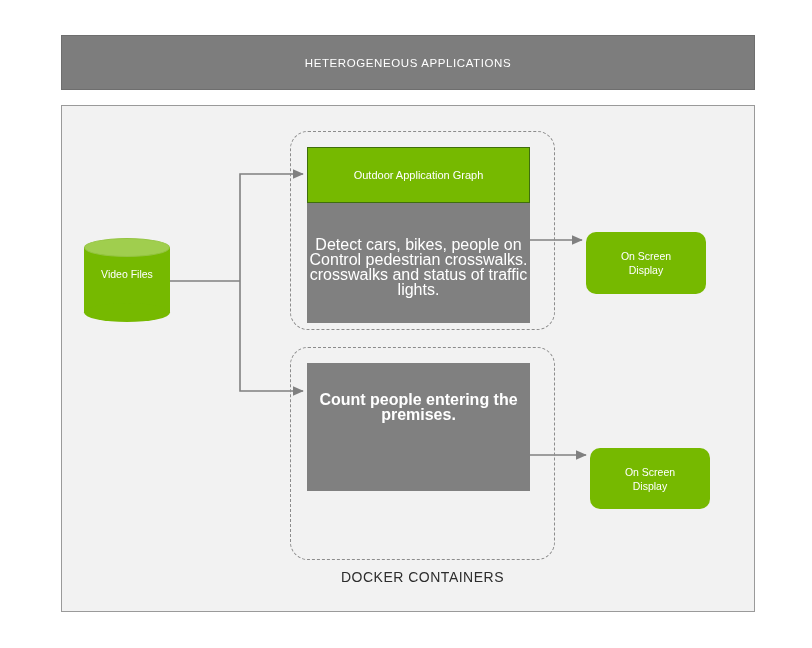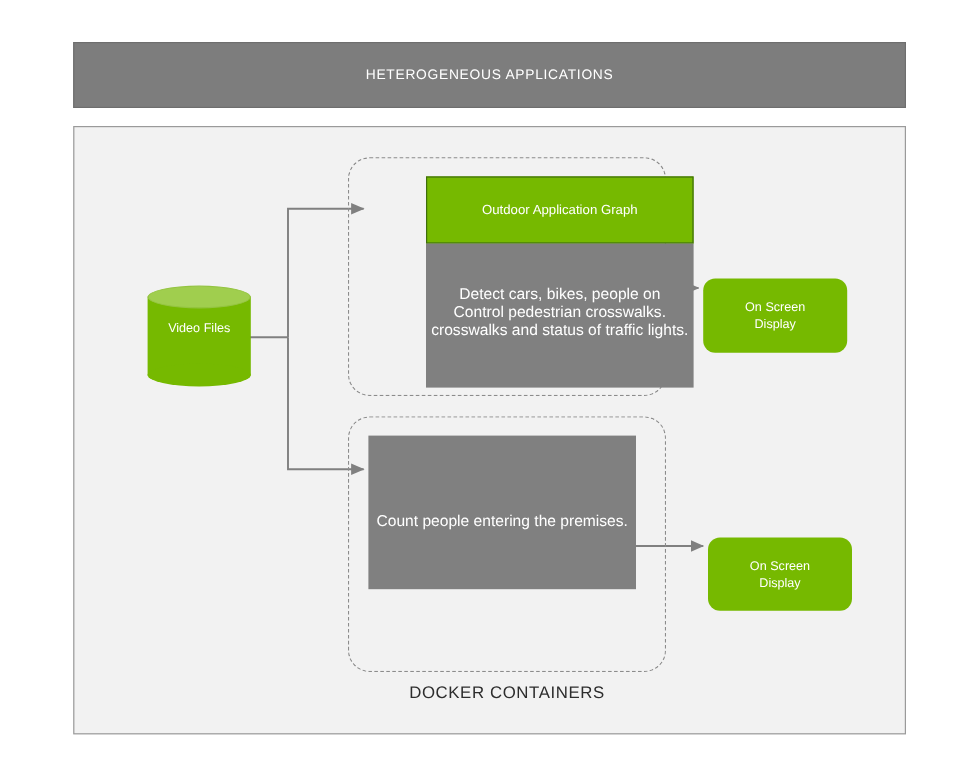--- a/index.html
+++ b/index.html
@@ -58,21 +58,20 @@
     box-sizing: border-box;
   }
 
   
   .cylinder {
     position: absolute;
     left: 84px;
     top: 238px;
     width: 86px;
     height: 84px;
-    margin-left: 39px;
   }
   .cyl-body {
     position: absolute;
     left: 0;
     top: 9px;
     width: 86px;
     height: 66px;
     background: #76b900;
   }
   .cyl-top {
@@ -137,21 +136,21 @@
     font-size: 14px;
     letter-spacing: 0.5px;
     font-family: "Liberation Sans", sans-serif;
   }
 
   
   .app-card {
     position: absolute;
     box-sizing: border-box;
   }
-  #card-outdoor { left: 307px; top: 147px; width: 223px; height: 176px; margin-left: 48px; }
+  #card-outdoor { left: 307px; top: 147px; width: 223px; height: 176px; }
   #card-indoor  { left: 307px; top: 363px; width: 223px; height: 184px; }
 
   .app-card-header {
     width: 100%;
     height: 56px;
     background: #76b900;
     border: 1px solid #3f6e0c;
     box-sizing: border-box;
     display: flex;
     align-items: center;
@@ -161,32 +160,33 @@
     color: #ffffff;
     font-size: 11px;
     font-family: "Liberation Sans", sans-serif;
     text-align: center;
   }
   .app-card-body {
     width: 100%;
     background: #808080;
     box-sizing: border-box;
     color: #ffffff;
-    font-size: 13px;
+    font-size: 16px;
     line-height: 15px;
     text-align: center;
     font-family: "Liberation Sans", sans-serif;
   }
   #card-outdoor .app-card-body {
     height: 120px;
     padding-top: 34px;
   }
   #card-indoor .app-card-body {
     height: 128px;
-    padding-top: 63px;
+    padding-top: 29px;
+    font-weight: bold;
   }
 
   
   .osd-box {
     position: absolute;
     background: #76b900;
     border-radius: 10px;
     box-sizing: border-box;
     display: flex;
     align-items: center;

